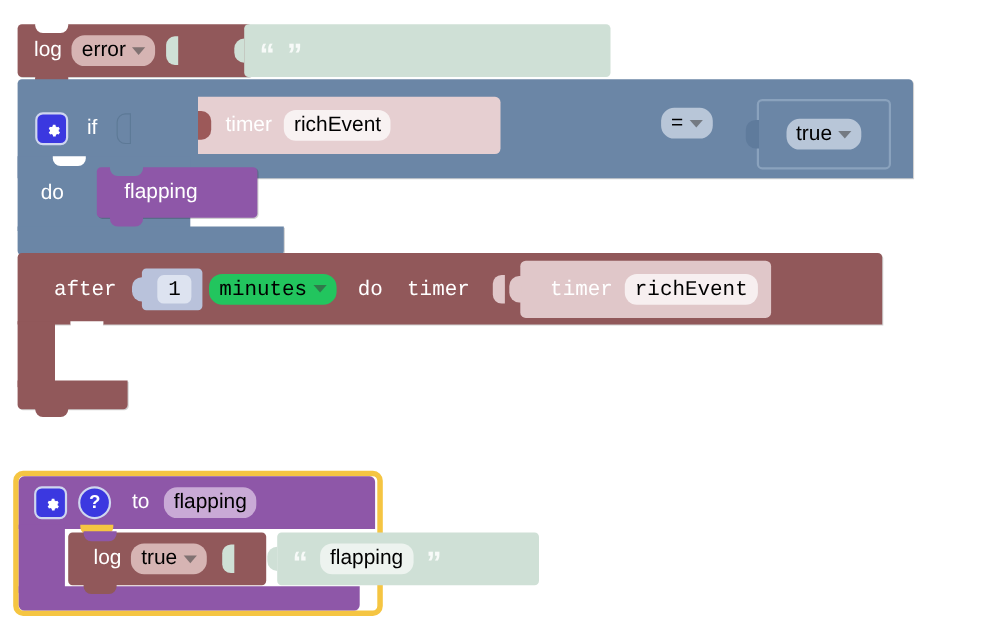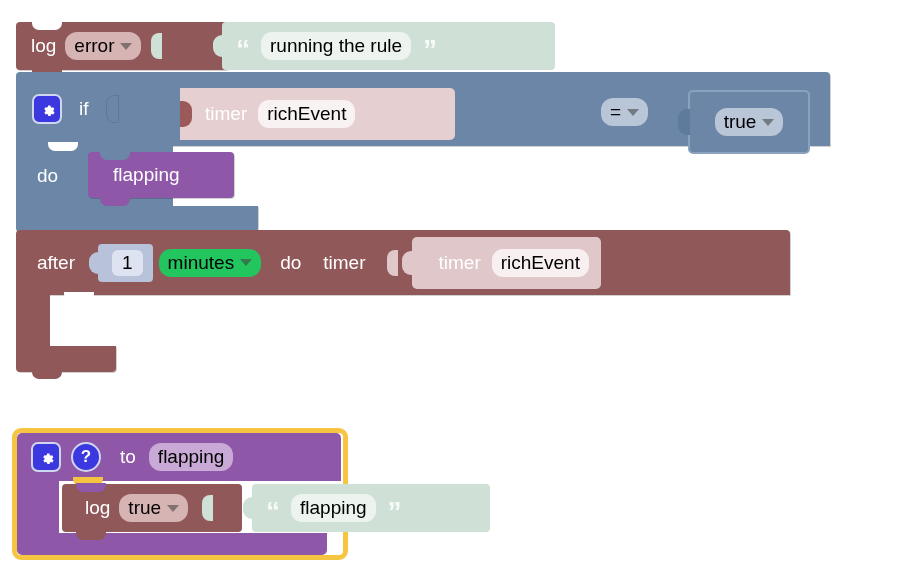--- a/index.html
+++ b/index.html
@@ -162,21 +162,21 @@
   #log-text-block .ltab { background: #cfe0d6; left: -9px; }
 
   
   #if-block {
     left: 16px; top: 72px;
     width: 814px; height: 158px;
   }
   .if-top {
     position: absolute;
     left: 0; top: 0;
-    width: 814px; height: 74px;
+    width: 814px; height: 90px;
     background: #6b86a6;
     border-radius: 4px 4px 0 0;
     display: flex;
     align-items: center;
     box-shadow: 1px 1px 0 rgba(0,0,0,.18);
   }
   .if-left {
     position: absolute;
     left: 0; top: 70px;
     width: 139px; height: 68px;
@@ -283,23 +283,24 @@
     width: 756px; height: 145px;
   }
   .after-top {
     position: absolute;
     left: 0; top: 0;
     width: 756px; height: 65px;
     background: #91585a;
     border-radius: 4px 4px 0 0;
     display: flex;
     align-items: center;
-    padding-left: 18px;
+    padding-left: 30px;
     gap: 6px;
     box-shadow: 1px 1px 0 rgba(0,0,0,.18);
+    font-family: Liberation Mono, monospace;
   }
   .after-left {
     position: absolute;
     left: 0; top: 62px;
     width: 34px; height: 60px;
     background: #91585a;
   }
   .after-bot {
     position: absolute;
     left: 0; top: 116px;
@@ -442,21 +443,20 @@
   <span class="field flat" style="background:#d6b4b3;margin-left:6px;">
     <span>error</span>
     <span class="caret"></span>
   </span>
   <div class="socket" style="background:#cfe0d6;margin-left:10px;"></div>
 </div>
 
 <div class="blk" id="log-text-block">
   <div class="ltab"></div>
   <span class="quote">“</span>
-  <span class="field" style="background:rgba(255,255,255,.62);margin-left:6px;">running the rule</span>
   <span class="quote" style="margin-left:6px;">”</span>
 </div>
 
 <div class="blk" id="if-block">
   <div class="notch-top"></div>
   <div class="if-top">
     <div class="gear" style="margin-left:16px;">
       <svg width="15" height="15" viewBox="0 0 24 24" aria-hidden="true">
         <path fill="#ffffff" d="M12 8.4a3.6 3.6 0 100 7.2 3.6 3.6 0 000-7.2zm9.1 4.6l1.9-1.5-1.9-3.3-2.3.8a7.4 7.4 0 00-1.7-1l-.4-2.4h-3.8l-.4 2.4c-.6.2-1.2.6-1.7 1l-2.3-.8L6.9 11.5l1.9 1.5c0 .3-.1.6-.1 1s0 .7.1 1l-1.9 1.5 1.9 3.3 2.3-.8c.5.4 1.1.8 1.7 1l.4 2.4h3.8l.4-2.4c.6-.2 1.2-.6 1.7-1l2.3.8 1.9-3.3-1.9-1.5c0-.3.1-.6.1-1s0-.7-.1-1z"></path>
       </svg>

